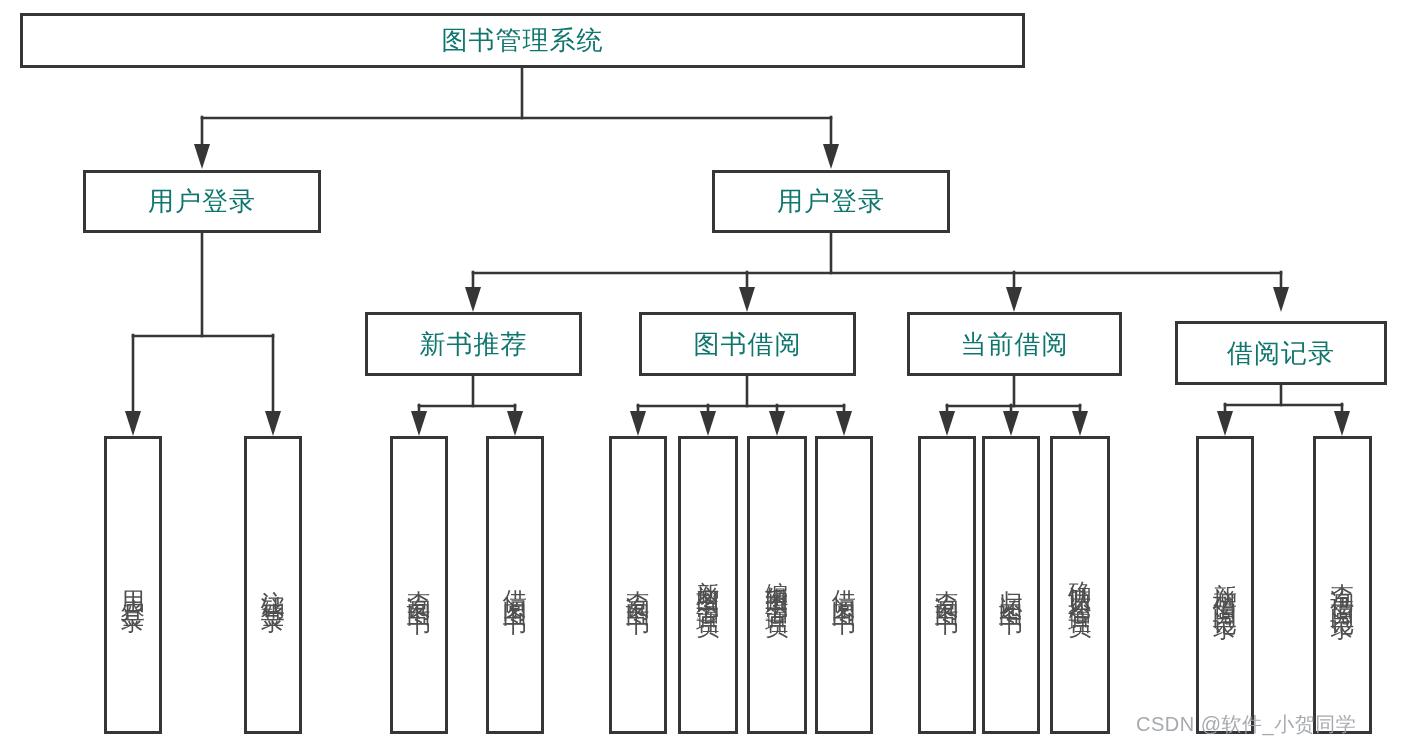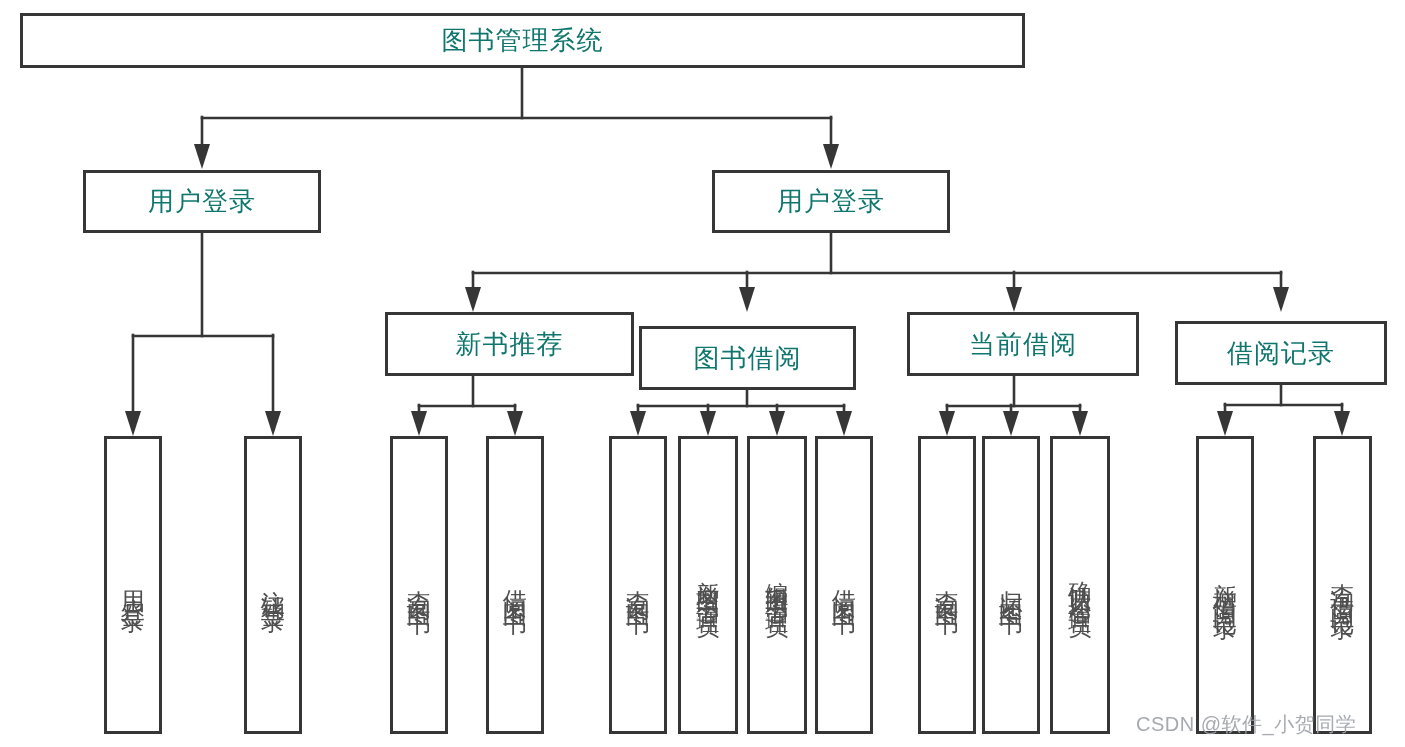--- a/index.html
+++ b/index.html
@@ -114,27 +114,27 @@
     <span class="lbl">图书管理系统</span>
   </div>
 
   <div class="node" style="left:83px;top:170px;width:238px;height:63px">
     <span class="lbl">用户登录</span>
   </div>
   <div class="node" style="left:712px;top:170px;width:238px;height:63px">
     <span class="lbl">用户登录</span>
   </div>
 
-  <div class="node" style="left:385px;top:312px;width:249px;height:64px">
+  <div class="node" style="left:365px;top:312px;width:217px;height:64px">
     <span class="lbl">新书推荐</span>
   </div>
-  <div class="node" style="left:639px;top:326px;width:217px;height:64px">
+  <div class="node" style="left:639px;top:312px;width:217px;height:64px">
     <span class="lbl">图书借阅</span>
   </div>
-  <div class="node" style="left:907px;top:312px;width:232px;height:64px">
+  <div class="node" style="left:907px;top:312px;width:215px;height:64px">
     <span class="lbl">当前借阅</span>
   </div>
   <div class="node" style="left:1175px;top:321px;width:212px;height:64px">
     <span class="lbl">借阅记录</span>
   </div>
 
   <div class="node" style="left:104px;top:436px;width:58px;height:298px">
     <span class="vlbl">用户登录</span>
   </div>
   <div class="node" style="left:244px;top:436px;width:58px;height:298px">

